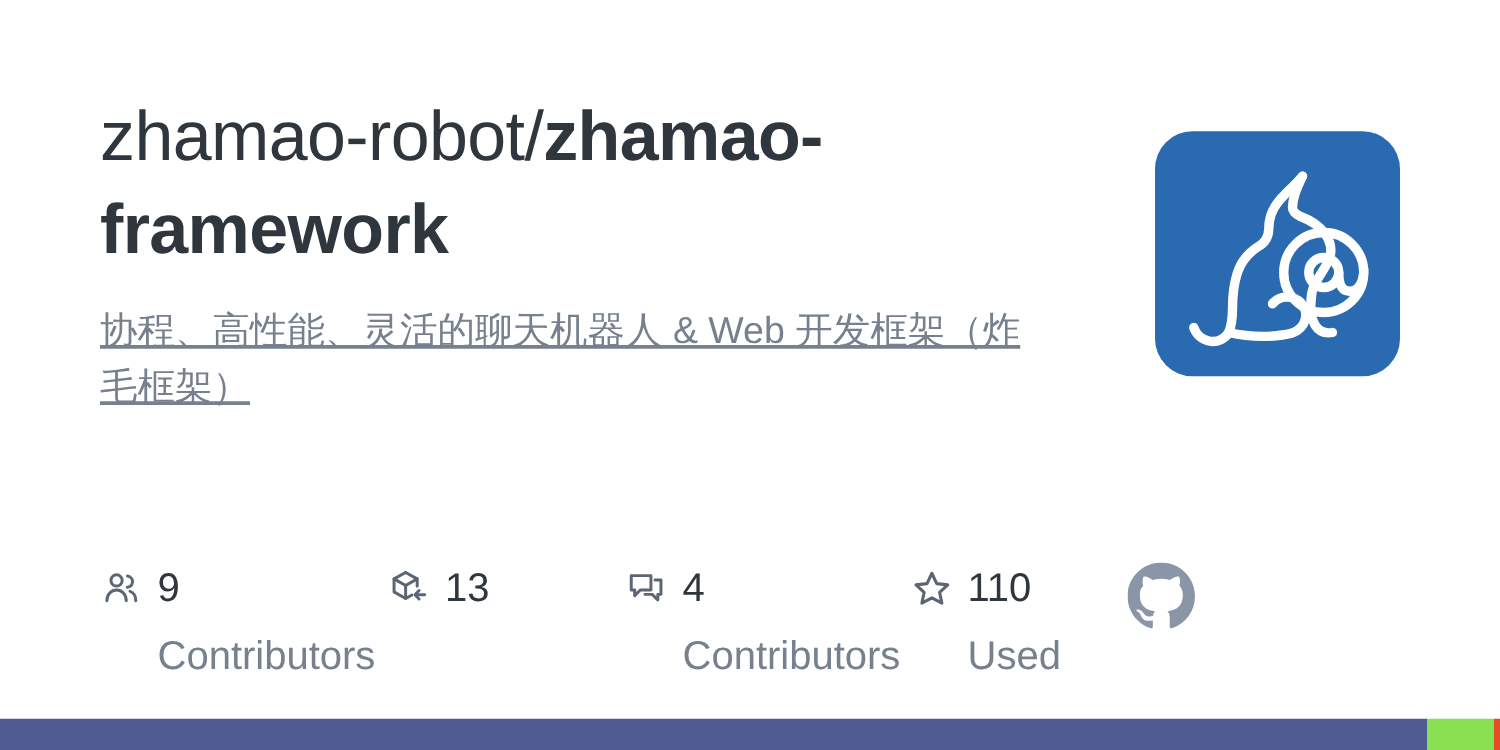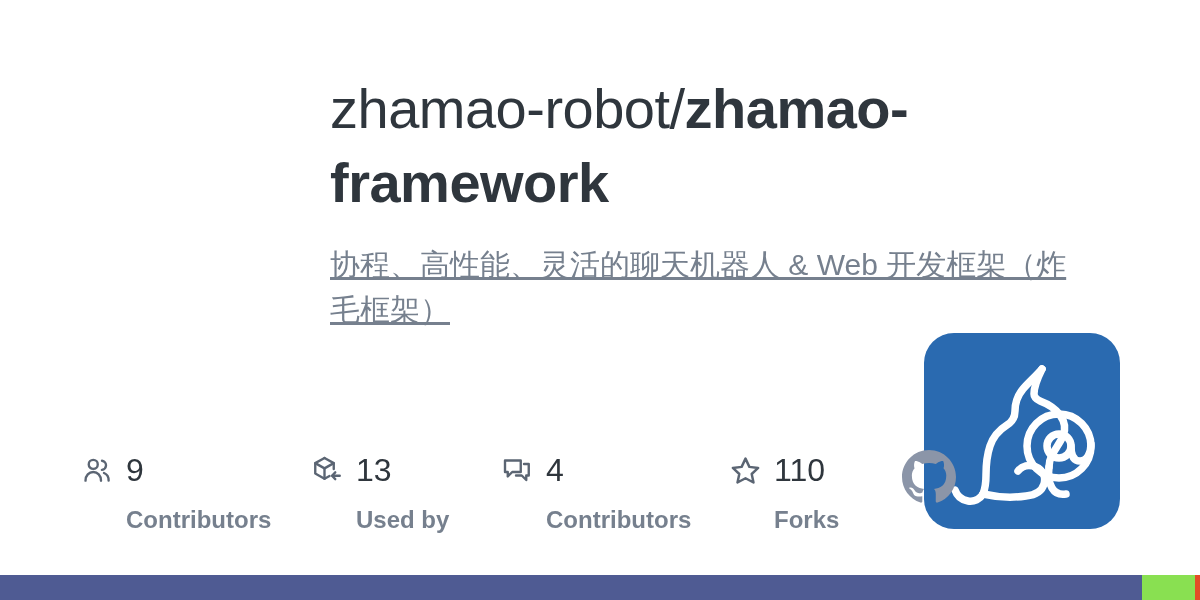--- a/index.html
+++ b/index.html
@@ -23,22 +23,22 @@
     box-sizing: border-box;
   }
 
   
   .header {
     position: absolute;
     left: 80px;
     top: 72px;
     width: 1040px;
     display: flex;
-    flex-direction: column;
-    align-items: flex-end;
+    flex-direction: row;
+    align-items: center;
     justify-content: space-between;
   }
 
   .title-col {
     width: 790px;
   }
 
   .repo-title {
     font-size: 56px;
     line-height: 1.32;
@@ -118,23 +118,23 @@
     margin-right: 12px;
   }
   .stat-icon svg { display:block; }
   .stat-value {
     font-size: 32px;
     color: #2f363d;
     font-weight: 400;
     line-height: 1;
   }
   .stat-label {
-    font-size: 24px;
+    font-size: 32px;
     color: #76808e;
-    font-weight: 700;
+    font-weight: 400;
     margin-top: 14px;
     padding-left: 46px;
     white-space: nowrap;
   }
 
   .stat-contributors { width: 230px; }
   .stat-usedby       { width: 190px; }
   .stat-discussions  { width: 228px; }
   .stat-stars        { width: 140px; }
   .stat-forks        { width: 150px; }
@@ -227,21 +227,20 @@
             <path d="M10 2.4 L17.4 6.5 L17.4 11.2"></path>
             <path d="M10 2.4 L2.6 6.5 L2.6 14.8 L10 19 L14 16.8"></path>
             <path d="M2.6 6.5 L10 10.7 L17.4 6.5"></path>
             <path d="M10 10.7 L10 19"></path>
             <path d="M22.2 16.6 L16.4 16.6"></path>
             <path d="M18.6 13.9 L16 16.6 L18.6 19.3"></path>
           </svg>
         </span>
         <span class="stat-value">13</span>
       </div>
-      <div class="stat-label">Used by</div>
     </div>
 
     <div class="stat stat-discussions">
       <div class="stat-top">
         <span class="stat-icon">
           <svg width="30" height="30" viewBox="0 0 24 24" fill="none" stroke="currentColor" stroke-width="1.9" stroke-linecap="round" stroke-linejoin="round">
             <path d="M2.4 4.4 L15 4.4 L15 13.6 L8.2 13.6 L4.6 17.2 L4.6 13.6 L2.4 13.6 Z"></path>
             <path d="M17.6 7.2 L21.4 7.2 L21.4 16.4 L19.4 16.4 L19.4 20 L15.8 16.4 L11.2 16.4"></path>
           </svg>
         </span>
@@ -252,21 +251,21 @@
 
     <div class="stat stat-stars">
       <div class="stat-top">
         <span class="stat-icon">
           <svg width="31" height="31" viewBox="0 0 24 24" fill="none" stroke="currentColor" stroke-width="1.9" stroke-linecap="round" stroke-linejoin="round">
             <path d="M12 2.8 L15 9.2 L21.8 10 L16.8 14.7 L18.2 21.3 L12 18 L5.8 21.3 L7.2 14.7 L2.2 10 L9 9.2 Z"></path>
           </svg>
         </span>
         <span class="stat-value">110</span>
       </div>
-      <div class="stat-label">Forks</div>
+      <div class="stat-label">Used</div>
     </div>
 
 
     <div class="gh-mark" style="color: rgb(139, 149, 168);">
       <svg viewBox="0 0 16 16" fill="currentColor" aria-hidden="true">
         <path d="M8 0C3.58 0 0 3.58 0 8c0 3.54 2.29 6.53 5.47 7.59.4.07.55-.17.55-.38
                  0-.19-.01-.82-.01-1.49-2.01.37-2.53-.49-2.69-.94-.09-.23-.48-.94-.82-1.13
                  -.28-.15-.68-.52-.01-.53.63-.01 1.08.58 1.23.82.72 1.21 1.87.87 2.33.66
                  .07-.52.28-.87.51-1.07-1.78-.2-3.64-.89-3.64-3.95 0-.87.31-1.59.82-2.15
                  -.08-.2-.36-1.02.08-2.12 0 0 .67-.21 2.2.82.64-.18 1.32-.27 2-.27

